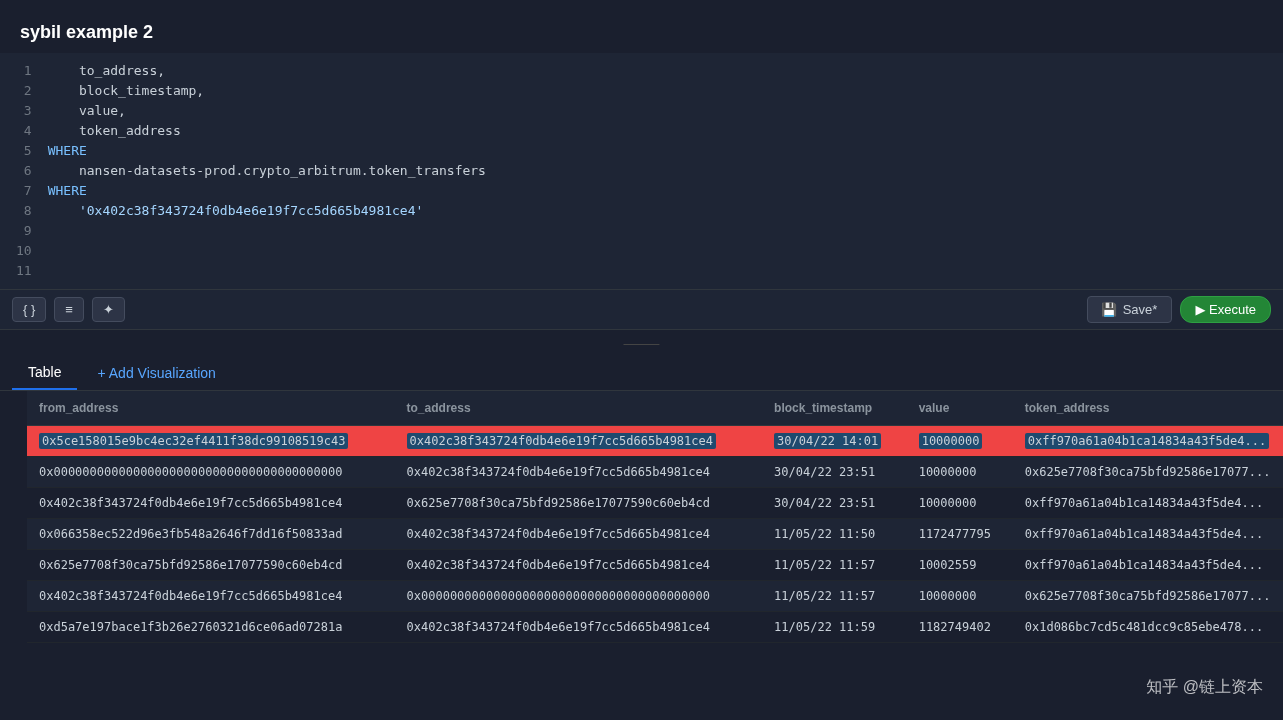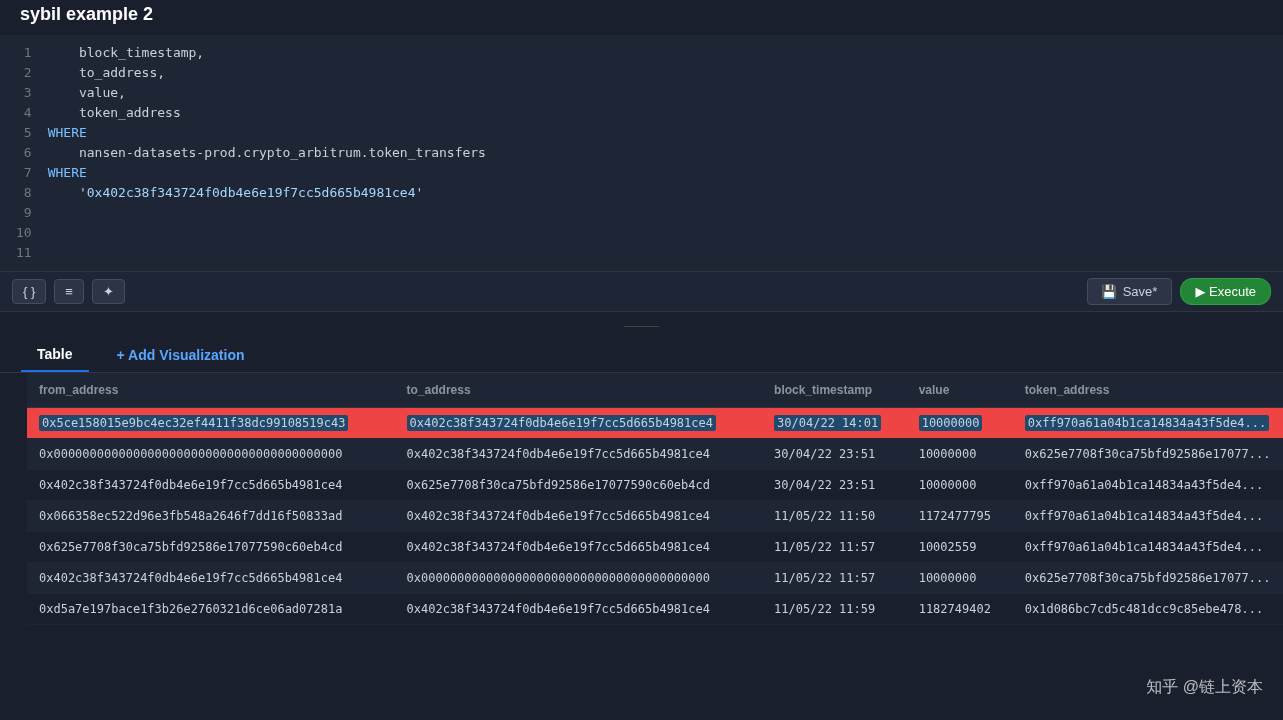--- a/index.html
+++ b/index.html
@@ -8,21 +8,21 @@
       color: #c9d1d9;
       font-family: 'Consolas', 'Monaco', monospace;
       font-size: 13px;
       height: 720px;
       overflow: hidden;
     }
     .app-title {
       color: #fff;
       font-size: 18px;
       font-weight: bold;
-      padding: 4px 20px 10px;
+      padding: 22px 20px 10px;
       font-family: Arial, sans-serif;
     }
     .editor-area {
       background: #1e2535;
       padding: 0;
       position: relative;
     }
     .code-block {
       display: flex;
       padding: 8px 0;
@@ -97,23 +97,22 @@
       cursor: row-resize;
       background: #1a1f2e;
     }
     .results-area {
       background: #1a1f2e;
     }
     .tabs {
       display: flex;
       align-items: center;
       border-bottom: 1px solid #30363d;
-      padding: 0 21px;
-      gap: 16px;
-      font-weight: bold;
+      padding: 0 12px;
+      gap: 8px;
     }
     .tab {
       padding: 8px 16px;
       cursor: pointer;
       color: #8b949e;
       border-bottom: 2px solid transparent;
       font-family: Arial, sans-serif;
       font-size: 14px;
     }
     .tab.active {
@@ -197,22 +196,22 @@
         <div>4</div>
         <div>5</div>
       <div>6</div>
         <div>7</div>
         <div>8</div>
         <div>9</div>
         <div>10</div>
         <div>11</div>
     </div>
     <div class="code-content">
+      <div>    to_address,</div>
       <div>    block_timestamp,</div>
-      <div>    to_address,</div>
       <div>    value,</div>
       <div>    token_address</div>
       <div><span class="kw">WHERE</span></div>
       <div>    nansen-datasets-prod.crypto_arbitrum.token_transfers</div>
       <div></div>
       <div><span class="kw">WHERE</span></div>
       <div>    <span class="str">'0x402c38f343724f0db4e6e19f7cc5d665b4981ce4'</span></div>
     </div>
   </div>
 </div>

